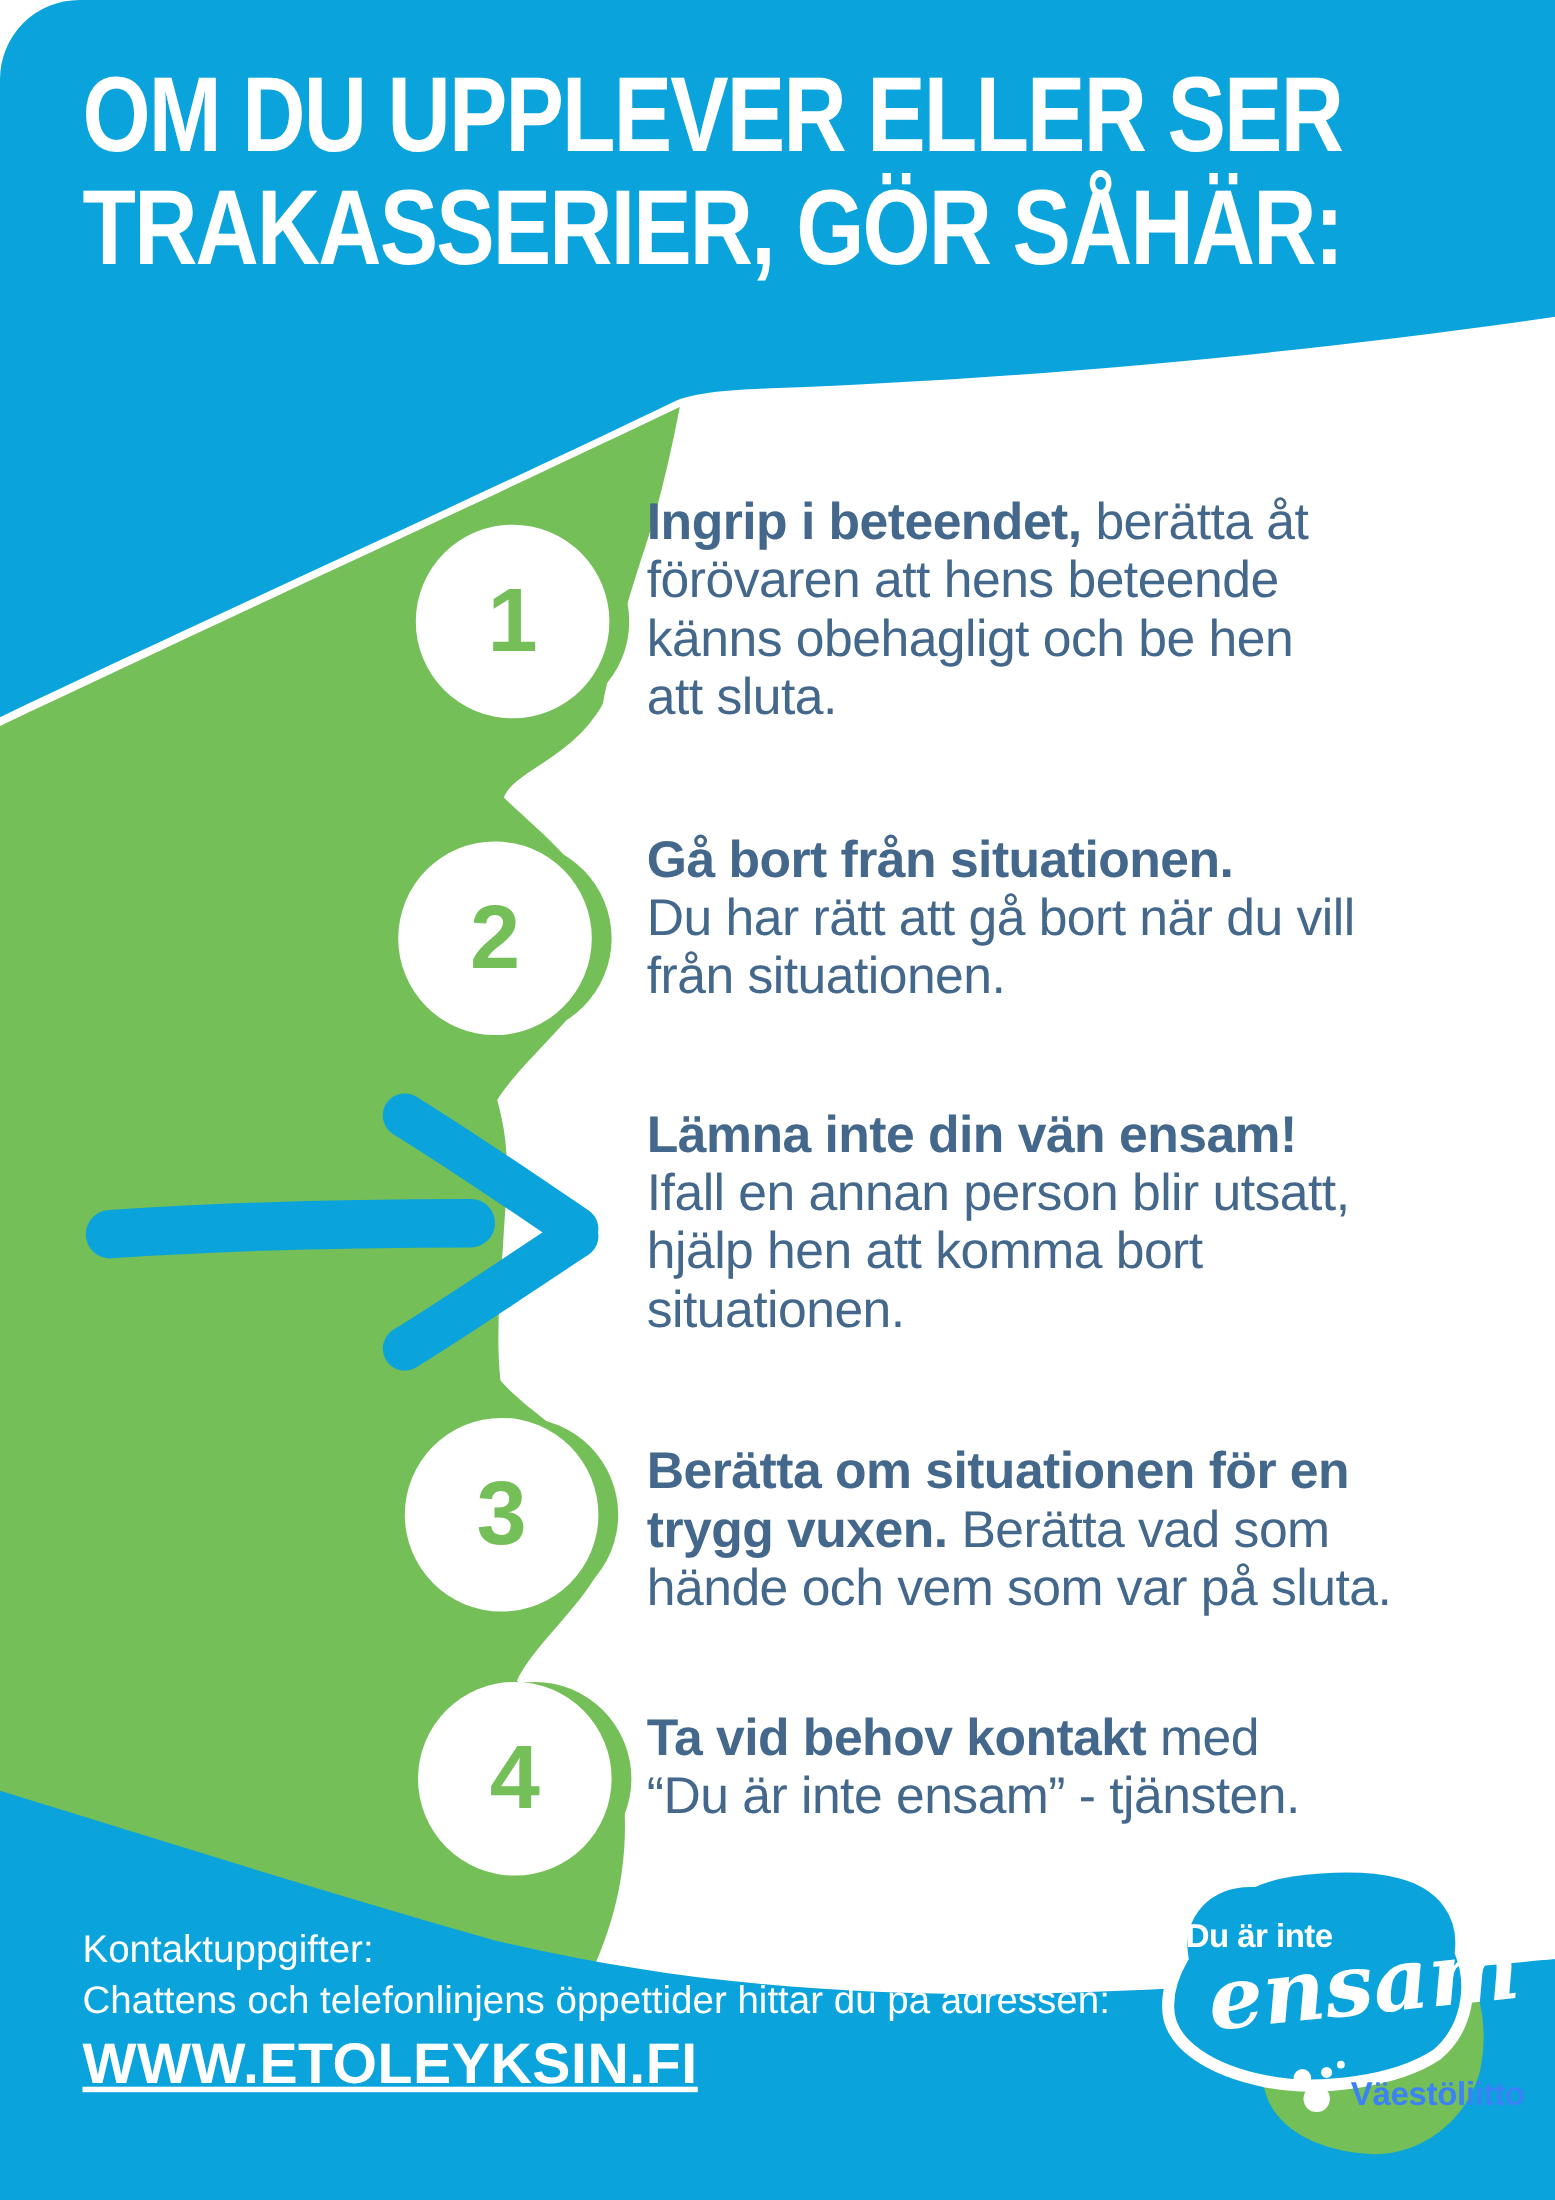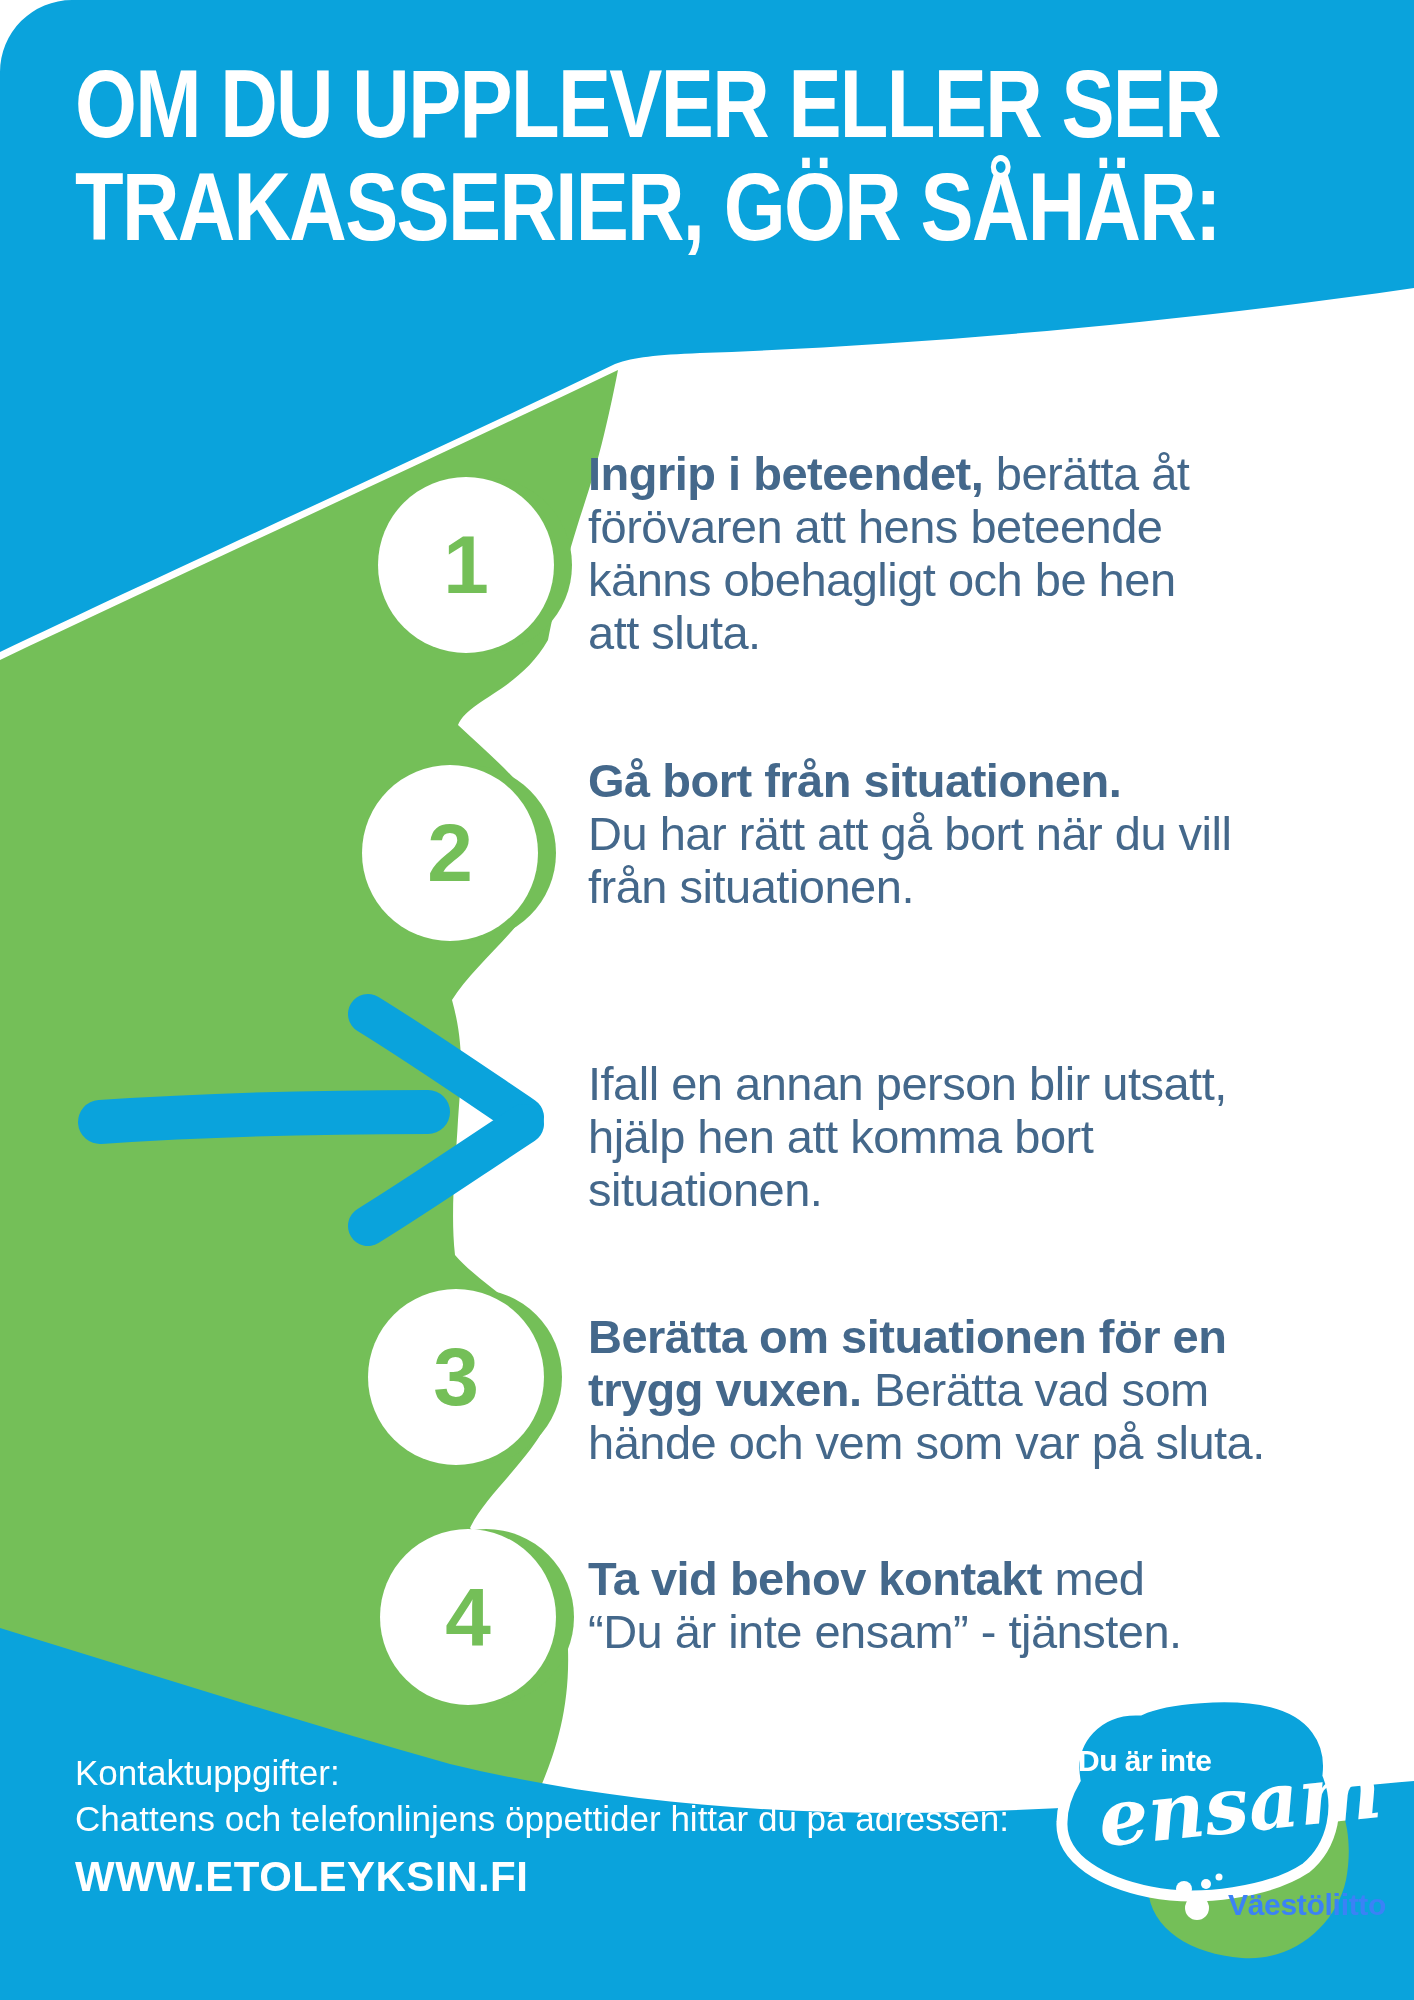--- a/index.html
+++ b/index.html
@@ -39,21 +39,21 @@
   .n1{left:396px;top:495px;}
   .n2{left:380px;top:783px;}
   .n3{left:386px;top:1307px;}
   .n4{left:398px;top:1547px;}
 
   
   .footer{
     position:absolute;left:75px;top:1750px;color:#ffffff;
     font-size:35px;line-height:46px;
   }
-  .footer .url{font-size:42px;font-weight:700;margin-top:12px;letter-spacing:0.5px;}
+  .footer .url{font-size:52px;font-weight:700;margin-top:12px;letter-spacing:0.5px;text-decoration:underline;}
 
   
   .logo-top{
     position:absolute;left:1078px;top:1744px;width:200px;
     color:#ffffff;font-weight:700;font-size:30px;letter-spacing:-0.5px;
   }
   .logo-script{
     position:absolute;left:1098px;top:1762px;width:220px;text-align:center;
     color:#ffffff;font-family:"DejaVu Serif",serif;font-style:italic;font-weight:700;
     font-size:78px;transform:rotate(-6deg);
@@ -140,21 +140,21 @@
 
 <div class="step s1"><span class="b">Ingrip i beteendet,</span><span class="r"> berätta åt
 förövaren att hens beteende
 känns obehagligt och be hen
 att sluta.</span></div>
 
 <div class="step s2"><span class="b">Gå bort från situationen.</span><span class="r">
 Du har rätt att gå bort när du vill
 från situationen.</span></div>
 
-<div class="step s-arrow"><span class="r">
+<div class="step s-arrow"><span class="b">Lämna inte din vän ensam!</span><span class="r">
 Ifall en annan person blir utsatt,
 hjälp hen att komma bort
 situationen.</span></div>
 
 <div class="step s3"><span class="b">Berätta om situationen för en
 trygg vuxen.</span><span class="r"> Berätta vad som
 hände och vem som var på sluta.</span></div>
 
 <div class="step s4"><span class="b">Ta vid behov kontakt</span><span class="r"> med
 “Du är inte ensam” - tjänsten.</span></div>

